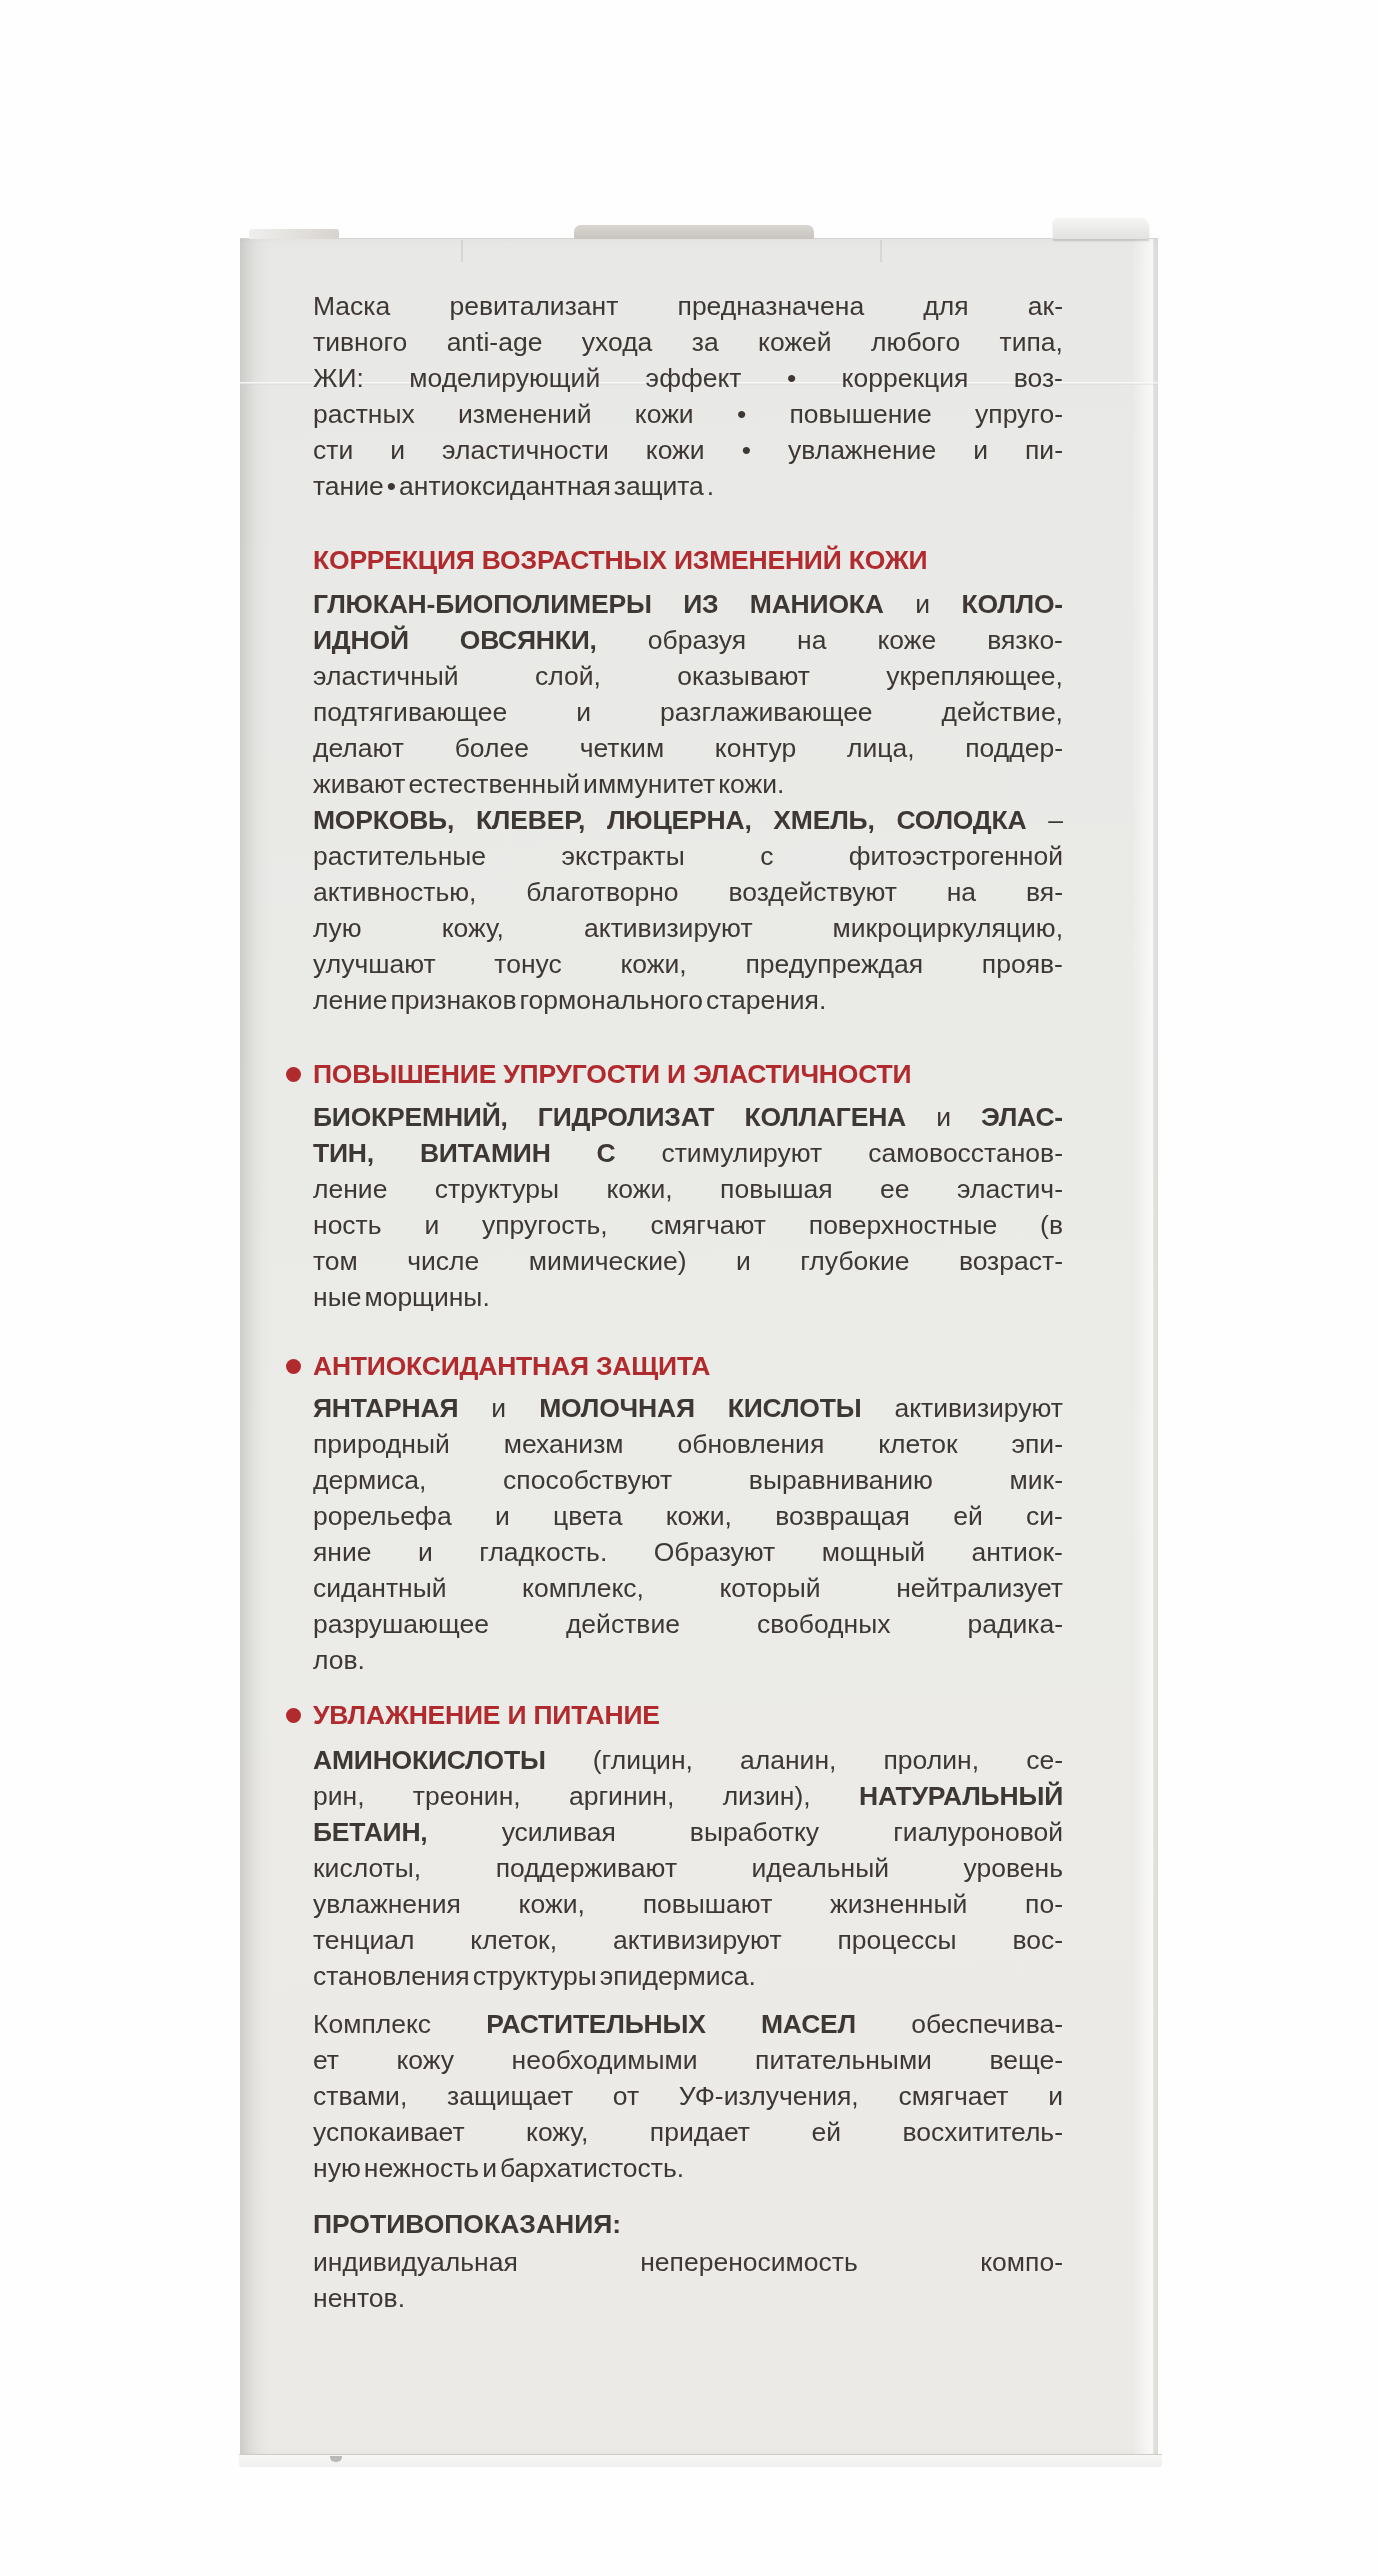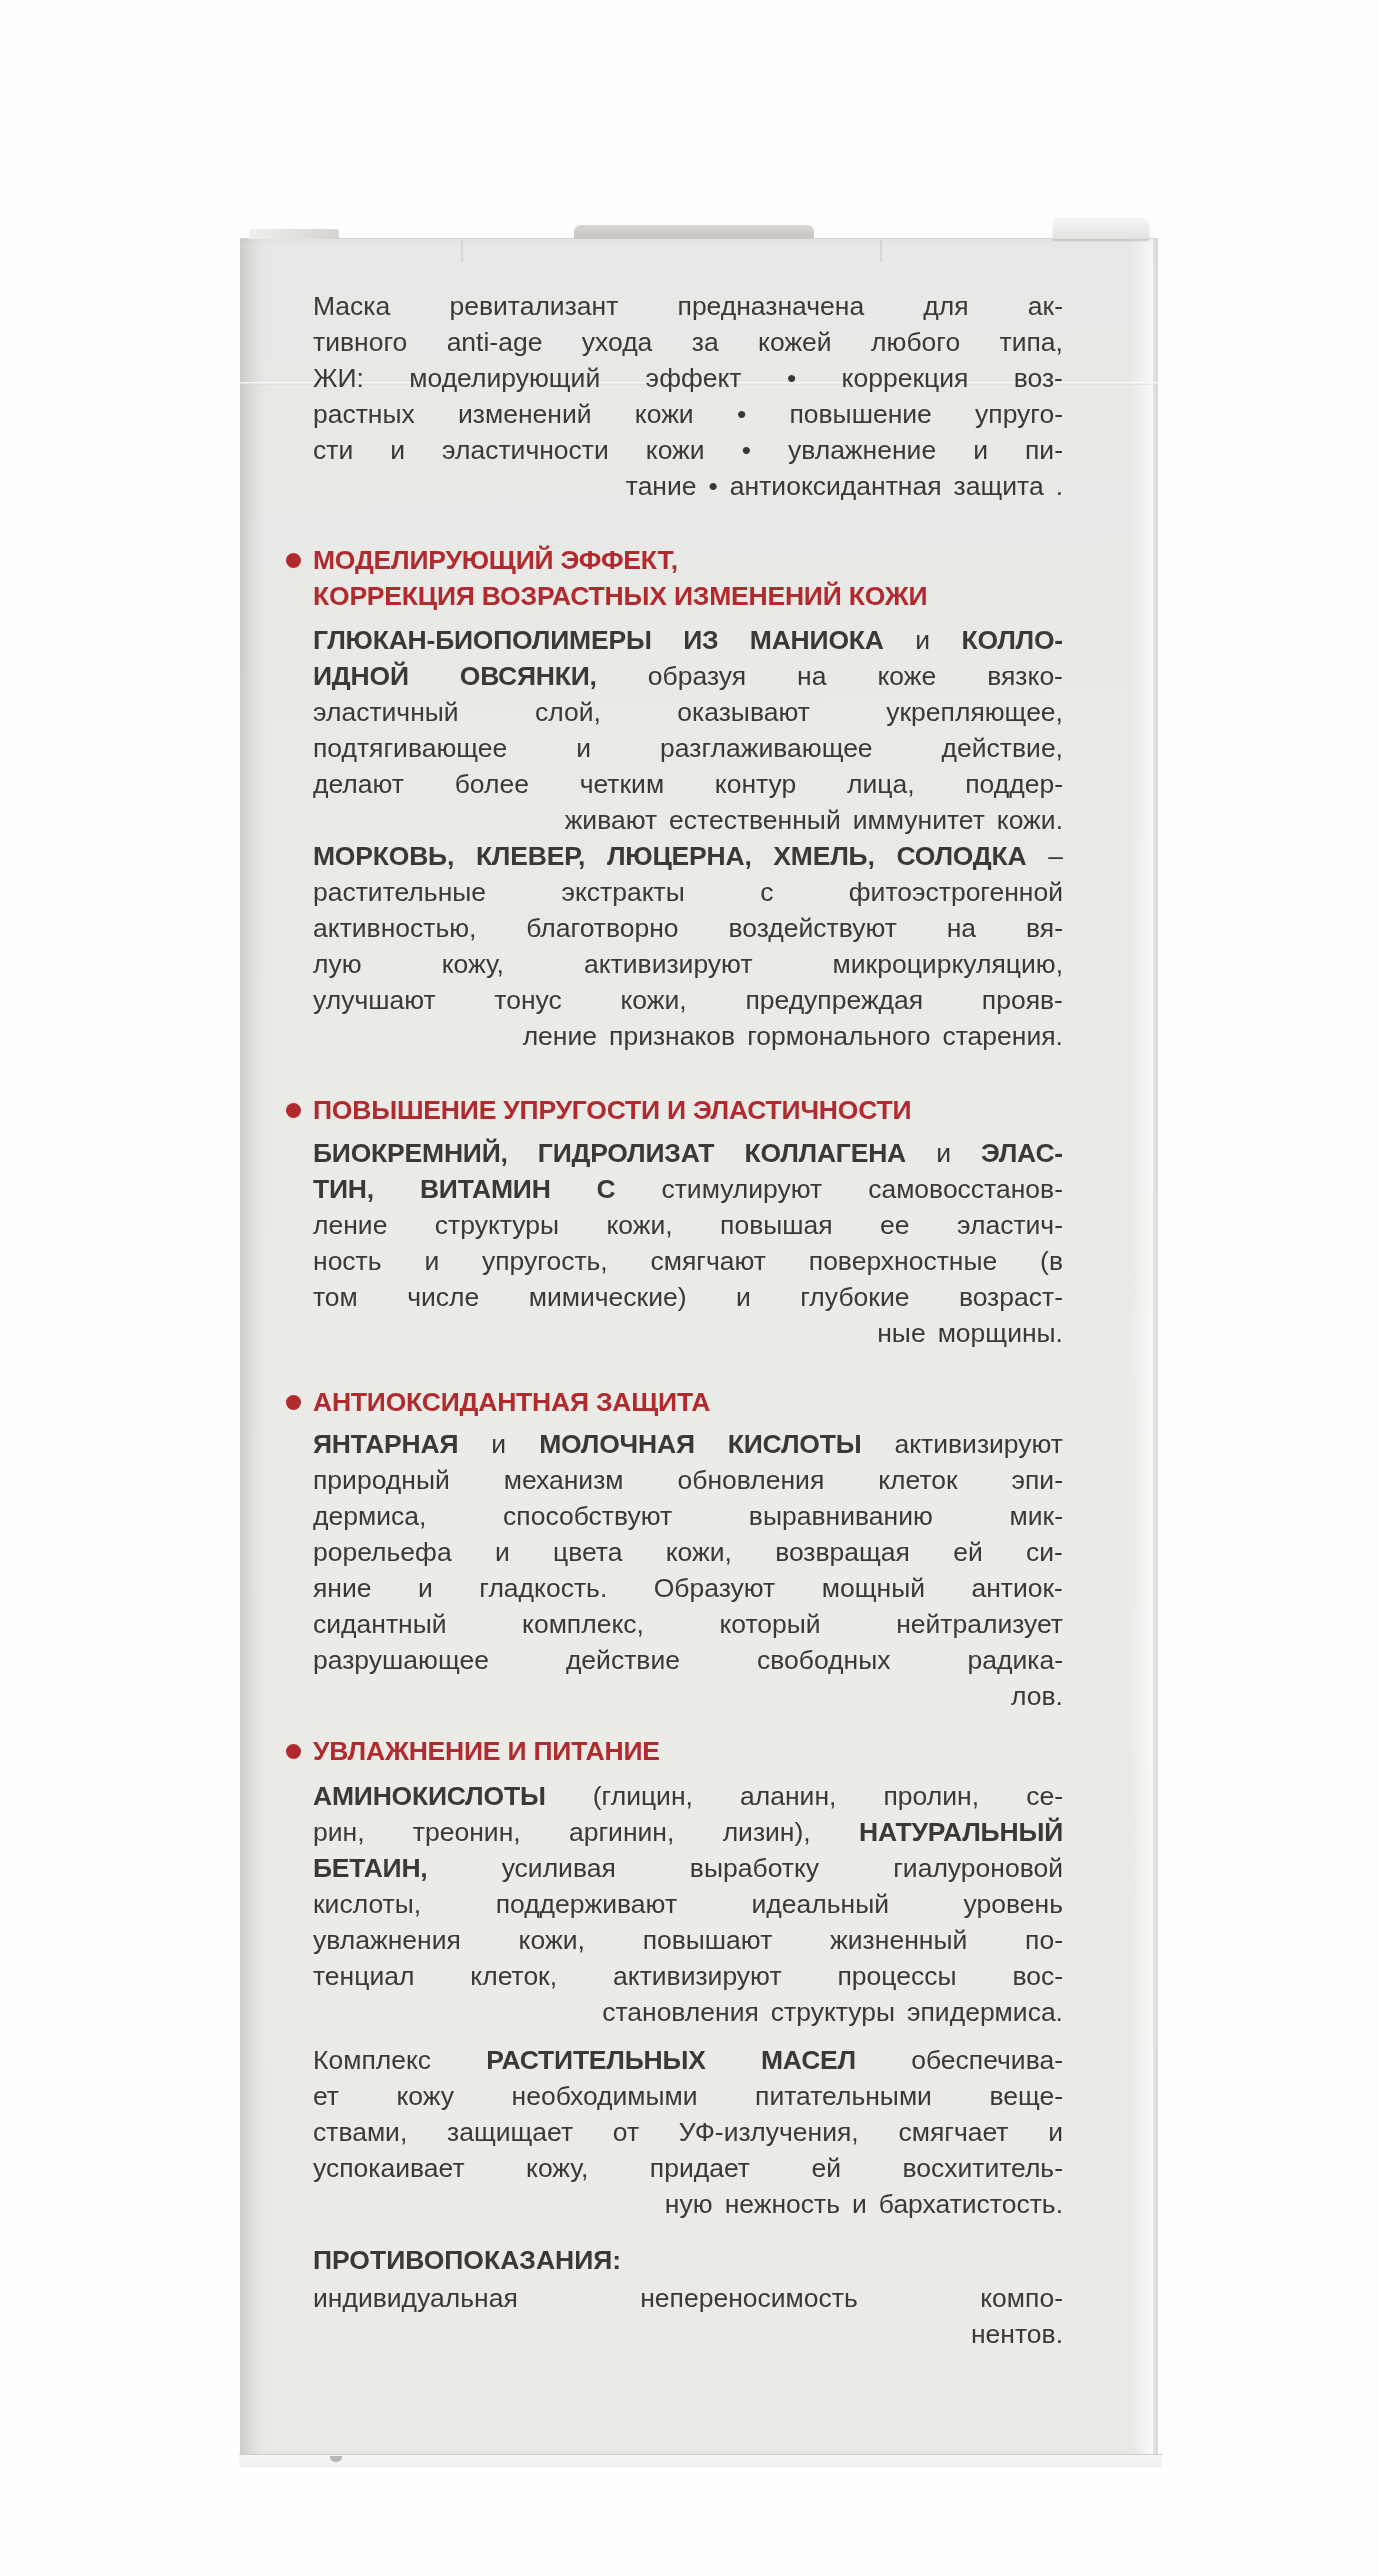--- a/index.html
+++ b/index.html
@@ -23,21 +23,21 @@
   .fold-mark{position:absolute;top:240px;width:1.7px;height:21.5px;background:rgba(140,140,138,.18);}
   .fold-mark.m1{left:461px;} .fold-mark.m2{left:880px;}
   .bottom-bevel{position:absolute;left:239px;top:2454px;width:923px;height:12.4px;
        background:linear-gradient(180deg,#f7f7f5,#efefed);border-top:1.7px solid #cdcdcb;
        border-radius:0 0 3.3px 3.3px;}
   .nick{position:absolute;left:330px;top:2456px;width:11.6px;height:5.8px;background:#b9b9b7;
        border-radius:0 0 5px 5px;}
   .text-col{position:absolute;left:313px;top:248px;width:750px;color:var(--ink,#3e3834);
        font-size:26.5px;line-height:36px;}
   .line{display:flex;justify-content:space-between;height:36px;overflow:hidden;white-space:nowrap;}
-  .line.last{justify-content:flex-end;column-gap:12px;}
+  .line.last{justify-content:flex-start;column-gap:3px;}
   .line span{flex:0 0 auto;}
   .b{font-weight:bold;letter-spacing:-0.2px;}
   .h{color:var(--accent,#b12b2e);font-weight:bold;letter-spacing:-0.2px;}
   .h .hline,.hd .hline{position:relative;height:36px;line-height:36px;white-space:nowrap;overflow:visible;}
   .hd{font-weight:bold;color:var(--ink,#3e3834);}
   .bullet{position:absolute;left:-27px;top:10.8px;width:15px;height:15px;border-radius:50%;
        background:var(--accent,#b12b2e);}
 </style>
 </head>
 <body>
@@ -98,21 +98,20 @@
         </div>
         <div class="line last">
           <span>тание</span>
           <span>•</span>
           <span>антиоксидантная</span>
           <span>защита</span>
           <span>.</span>
         </div>
       </div>
       <div class="sec h" style="margin-top: 38px;">
-        <div class="hline"><span class="bullet"></span><span>МОДЕЛИРУЮЩИЙ ЭФФЕКТ,</span></div>
         <div class="hline"><span>КОРРЕКЦИЯ ВОЗРАСТНЫХ ИЗМЕНЕНИЙ КОЖИ</span></div>
       </div>
       <div class="sec p" style="margin-top: 8.3px;">
         <div class="line">
           <span class="b">ГЛЮКАН-БИОПОЛИМЕРЫ</span>
           <span class="b">ИЗ</span>
           <span class="b">МАНИОКА</span>
           <span>и</span>
           <span class="b">КОЛЛО-</span>
         </div>

